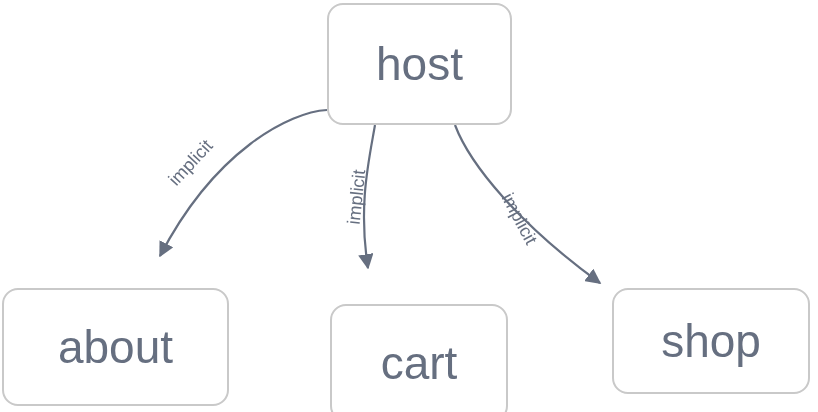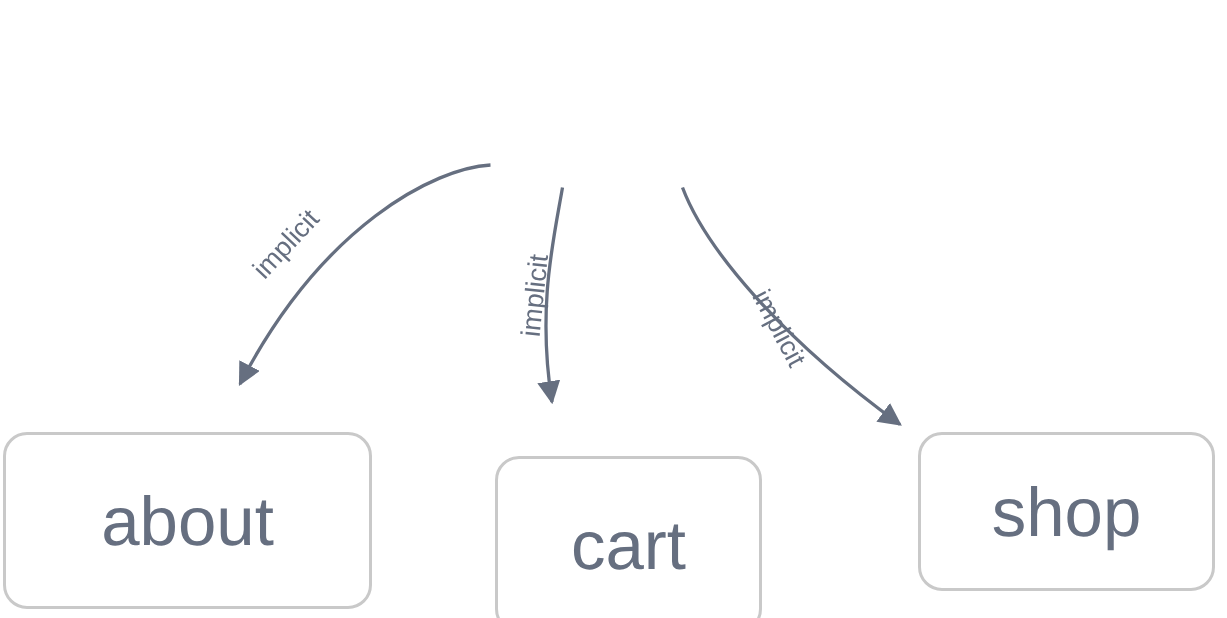--- a/index.html
+++ b/index.html
@@ -50,21 +50,21 @@
     position: absolute;
     color: #666f80;
     font-size: 18px;
     font-family: "Liberation Sans", sans-serif;
     font-weight: 400;
     white-space: nowrap;
     z-index: 2;
     transform-origin: 50% 50%;
   }
   #node-host   { left: 327px; top: 3px;   width: 185px; height: 122px; }
-  #node-about  { left: 2px;   top: 288px; width: 246px; height: 118px; }
+  #node-about  { left: 2px;   top: 288px; width: 227px; height: 118px; }
   #node-cart   { left: 330px; top: 288px; width: 178px; height: 118px; margin-top: 16px; }
   #node-shop   { left: 612px; top: 288px; width: 198px; height: 106px; }
 
   #label-about { left: 191px; top: 163px; transform: translate(-50%, -50%) rotate(-47deg); }
   #label-cart  { left: 357px; top: 197px; transform: translate(-50%, -50%) rotate(-83deg); }
   #label-cart  { left: 357px; top: 197px; transform: translate(-50%, -50%) rotate(-84deg); }
   #label-shop  { left: 519px; top: 219px; transform: translate(-50%, -50%) rotate(62deg); }
 </style>
 </head>
 <body>
@@ -84,20 +84,23 @@
       </marker>
     </defs>
 
     <path d="M 327 110 C 290 112, 215 150, 160 256" fill="none" stroke="#666f80" stroke-width="2.2" marker-end="url(#arrow-about)"></path>
 
     <path d="M 375 125 C 369 160, 358 205, 368 268" fill="none" stroke="#666f80" stroke-width="2.2" marker-end="url(#arrow-cart)"></path>
 
     <path d="M 455 125 C 470 165, 520 225, 600 283" fill="none" stroke="#666f80" stroke-width="2.2" marker-end="url(#arrow-shop)"></path>
   </svg>
 
+  <div class="node" id="node-host">
+    <span class="node-label">host</span>
+  </div>
 
   <div class="node" id="node-about">
     <span class="node-label">about</span>
   </div>
 
   <div class="node" id="node-cart">
     <span class="node-label">cart</span>
   </div>
 
   <div class="node" id="node-shop">

